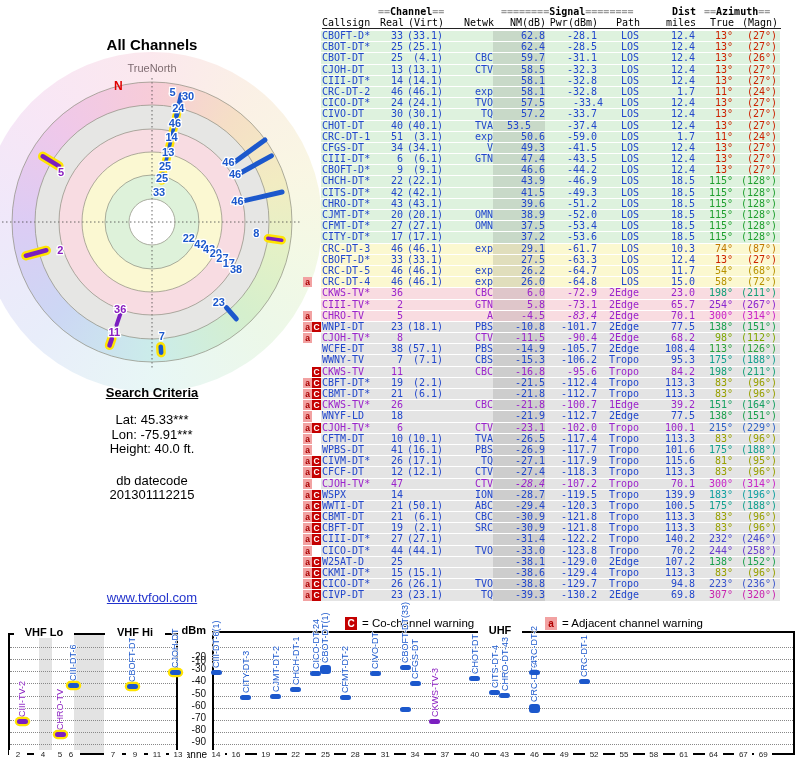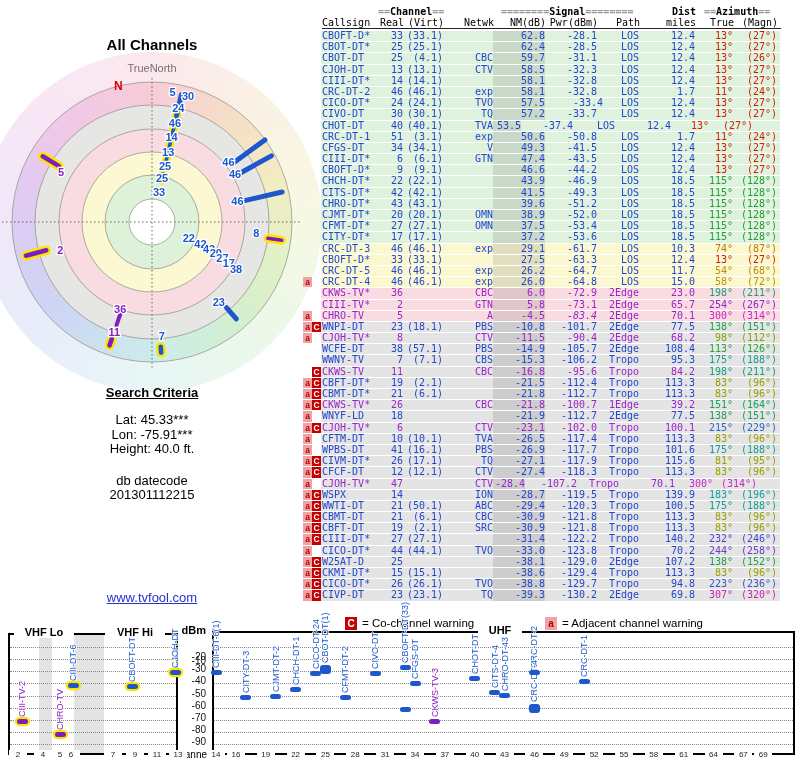--- a/index.html
+++ b/index.html
@@ -316,38 +316,38 @@
           </div>
         </div>
         <div class="trow">
           <span class="warn"></span>
           <span class="warn"></span>
           <div class="tbody-row" style="background: rgb(222, 242, 222); width: 459px;">
             <span class="tc c0" style="width: 56px; color: rgb(34, 71, 204);">CHOT-DT</span>
             <span class="tc c1" style="width: 26px; color: rgb(34, 71, 204);">40</span>
             <span class="tc c2" style="width: 40px; color: rgb(34, 71, 204);">(40.1)</span>
             <span class="tc c3" style="width: 50px; color: rgb(34, 71, 204);">TVA</span>
-            <span class="tc c4 nmshade" style="width: 28px; color: rgb(34, 71, 204);">53.5</span>
+            <span class="tc c4 nmshade" style="width: 52px; color: rgb(34, 71, 204); text-align: center;">53.5</span>
             <span class="tc c5" style="width: 52px; color: rgb(34, 71, 204);">-37.4</span>
             <span class="tc c6" style="width: 42px; color: rgb(34, 71, 204);">LOS</span>
             <span class="tc c7" style="width: 56px; color: rgb(34, 71, 204);">12.4</span>
             <span class="tc c8" style="width: 38px; color: rgb(204, 34, 0);">13°</span>
             <span class="tc c9" style="width: 44px; color: rgb(204, 34, 0);">(27°)</span>
           </div>
         </div>
         <div class="trow">
           <span class="warn"></span>
           <span class="warn"></span>
           <div class="tbody-row" style="background: rgb(222, 242, 222); width: 459px;">
             <span class="tc c0" style="width: 56px; color: rgb(34, 71, 204);">CRC-DT-1</span>
             <span class="tc c1" style="width: 26px; color: rgb(34, 71, 204);">51</span>
             <span class="tc c2" style="width: 40px; color: rgb(34, 71, 204);">(3.1)</span>
             <span class="tc c3" style="width: 50px; color: rgb(34, 71, 204);">exp</span>
             <span class="tc c4 nmshade" style="width: 52px; color: rgb(34, 71, 204);">50.6</span>
-            <span class="tc c5" style="width: 52px; color: rgb(34, 71, 204);">-50.8</span>
+            <span class="tc c5" style="width: 52px; color: rgb(34, 71, 204);">-59.0</span>
             <span class="tc c6" style="width: 42px; color: rgb(34, 71, 204);">LOS</span>
             <span class="tc c7" style="width: 56px; color: rgb(34, 71, 204);">1.7</span>
             <span class="tc c8" style="width: 38px; color: rgb(204, 34, 0);">11°</span>
             <span class="tc c9" style="width: 44px; color: rgb(204, 34, 0);">(24°)</span>
           </div>
         </div>
         <div class="trow">
           <span class="warn"></span>
           <span class="warn"></span>
           <div class="tbody-row" style="background: rgb(222, 242, 222); width: 459px;">
@@ -828,21 +828,21 @@
           </div>
         </div>
         <div class="trow">
           <span class="warn wa">a</span>
           <span class="warn"></span>
           <div class="tbody-row" style="background: rgb(228, 228, 228); width: 459px;">
             <span class="tc c0" style="width: 56px; color: rgb(155, 35, 204);">CJOH-TV*</span>
             <span class="tc c1" style="width: 26px; color: rgb(155, 35, 204);">47</span>
             <span class="tc c2" style="width: 40px; color: rgb(155, 35, 204);"></span>
             <span class="tc c3" style="width: 50px; color: rgb(155, 35, 204);">CTV</span>
-            <span class="tc c4 nmshade" style="width: 32px; color: rgb(155, 35, 204);">-28.4</span>
+            <span class="tc c4 nmshade" style="width: 52px; color: rgb(155, 35, 204); font-style: italic;">-28.4</span>
             <span class="tc c5" style="width: 52px; color: rgb(155, 35, 204);">-107.2</span>
             <span class="tc c6" style="width: 42px; color: rgb(155, 35, 204);">Tropo</span>
             <span class="tc c7" style="width: 56px; color: rgb(155, 35, 204);">70.1</span>
             <span class="tc c8" style="width: 38px; color: rgb(201, 36, 201);">300°</span>
             <span class="tc c9" style="width: 44px; color: rgb(201, 36, 201);">(314°)</span>
           </div>
         </div>
         <div class="trow">
           <span class="warn wa">a</span>
           <span class="warn wc">C</span>

